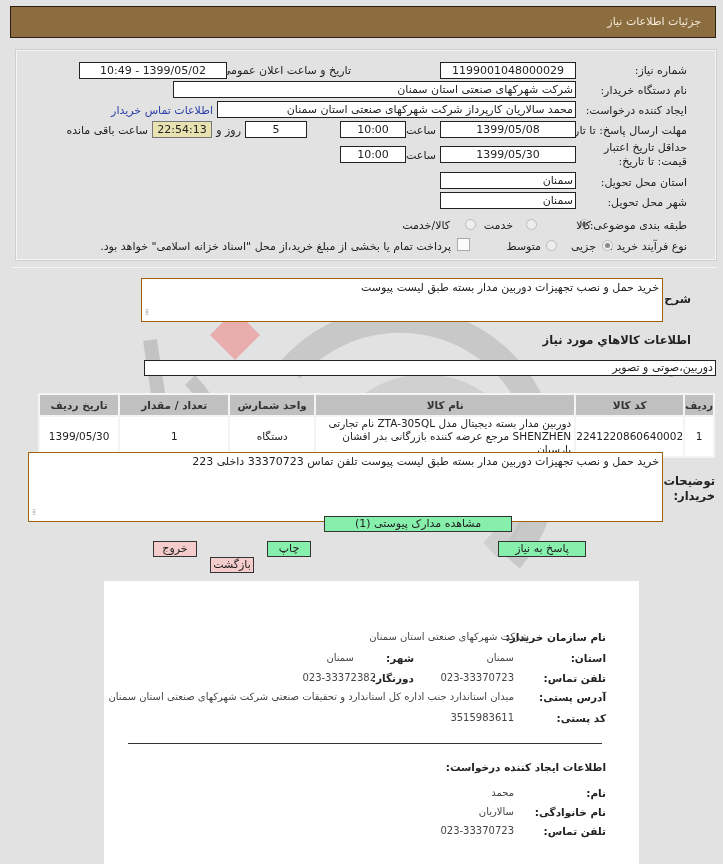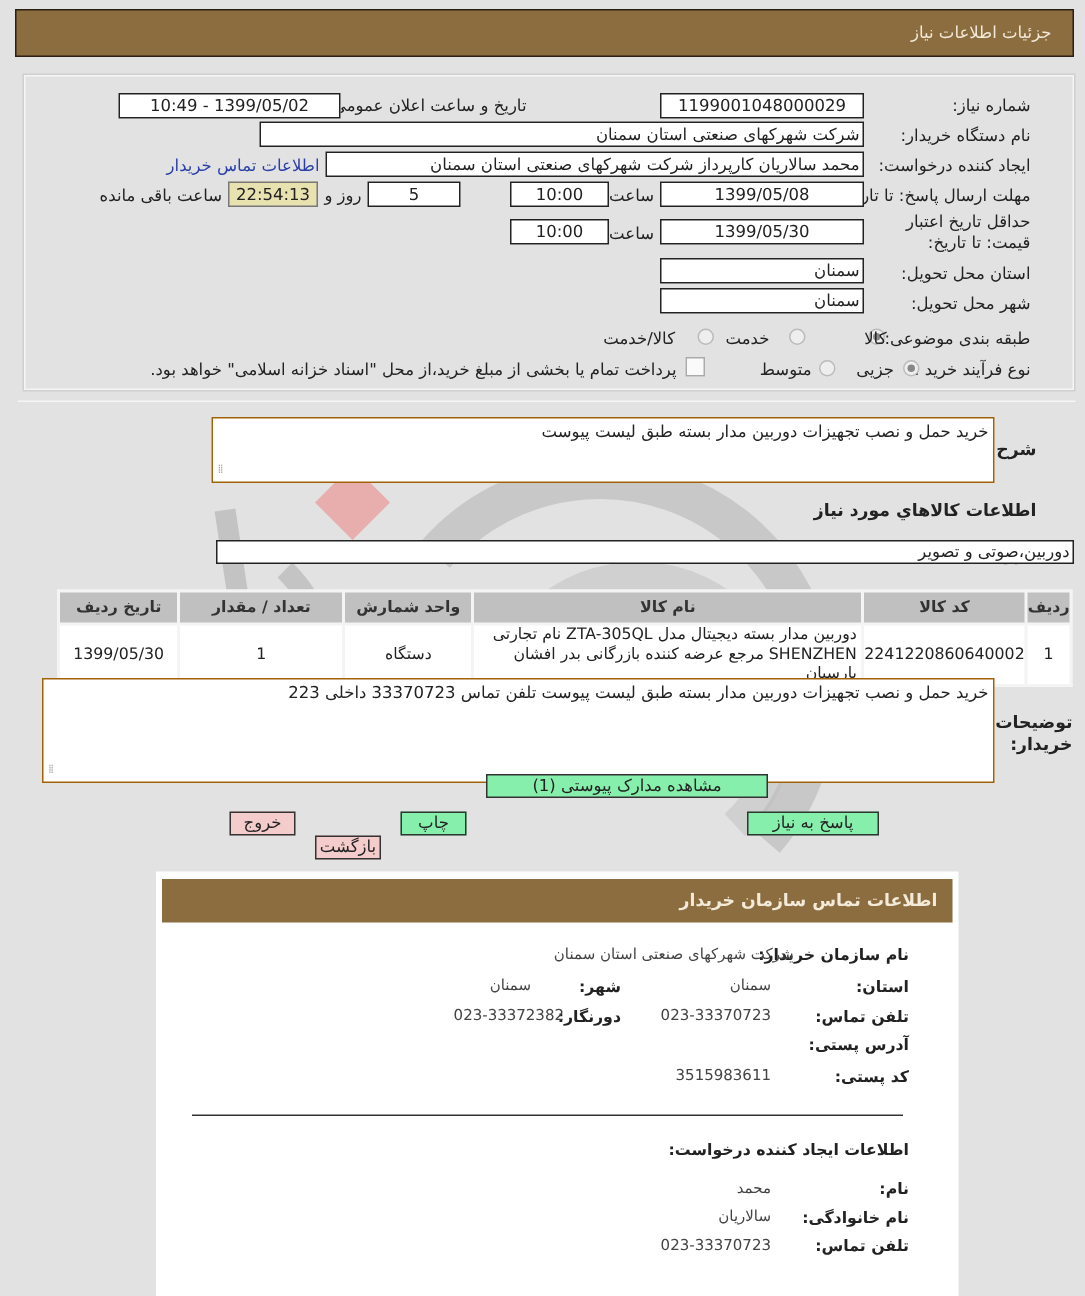--- a/index.html
+++ b/index.html
@@ -184,38 +184,36 @@
   <span class="grip">⁞⁞</span>
 </div>
 
 <div class="btn green" style="left:498px;top:541px;width:88px;">پاسخ به نیاز</div>
 <div class="btn green" style="left:324px;top:516px;width:188px;">مشاهده مدارک پیوستی (1)</div>
 <div class="btn green" style="left:267px;top:541px;width:44px;">چاپ</div>
 <div class="btn pink" style="left:210px;top:541px;width:44px;margin-top:16px;">بازگشت</div>
 <div class="btn pink" style="left:153px;top:541px;width:44px;">خروج</div>
 
 <div class="contact">
-  <div class="contact-head">
-    <span>اطلاعات تماس سازمان خریدار</span>
-  </div>
 
   <span class="c-lbl" style="right:33px;top:50px;">نام سازمان خریدار:</span>
   <span class="c-val" style="right:110px;top:50px;">شرکت شهرکهای صنعتی استان سمنان</span>
 
   <span class="c-lbl" style="right:33px;top:71px;">استان:</span>
   <span class="c-val" style="right:125px;top:71px;">سمنان</span>
   <span class="c-lbl" style="right:225px;top:71px;">شهر:</span>
   <span class="c-val" style="right:285px;top:71px;">سمنان</span>
 
   <span class="c-lbl" style="right:33px;top:91px;">تلفن تماس:</span>
   <span class="c-val" style="right:125px;top:91px;">023-33370723</span>
   <span class="c-lbl" style="right:225px;top:91px;">دورنگار:</span>
   <span class="c-val" style="right:263px;top:91px;">023-33372382</span>
 
   <span class="c-lbl" style="right:33px;top:110px;">آدرس پستی:</span>
+  <span class="c-val" style="right:125px;top:110px;">میدان استاندارد جنب اداره کل استاندارد و تحقیقات صنعتی شرکت شهرکهای صنعتی استان سمنان</span>
 
   <span class="c-lbl" style="right:33px;top:131px;">کد پستی:</span>
   <span class="c-val" style="right:125px;top:131px;">3515983611</span>
 
   <div class="divider"></div>
 
   <span class="c-lbl" style="right:33px;top:180px;">اطلاعات ایجاد کننده درخواست:</span>
 
   <span class="c-lbl" style="right:33px;top:206px;">نام:</span>
   <span class="c-val" style="right:125px;top:206px;">محمد</span>

